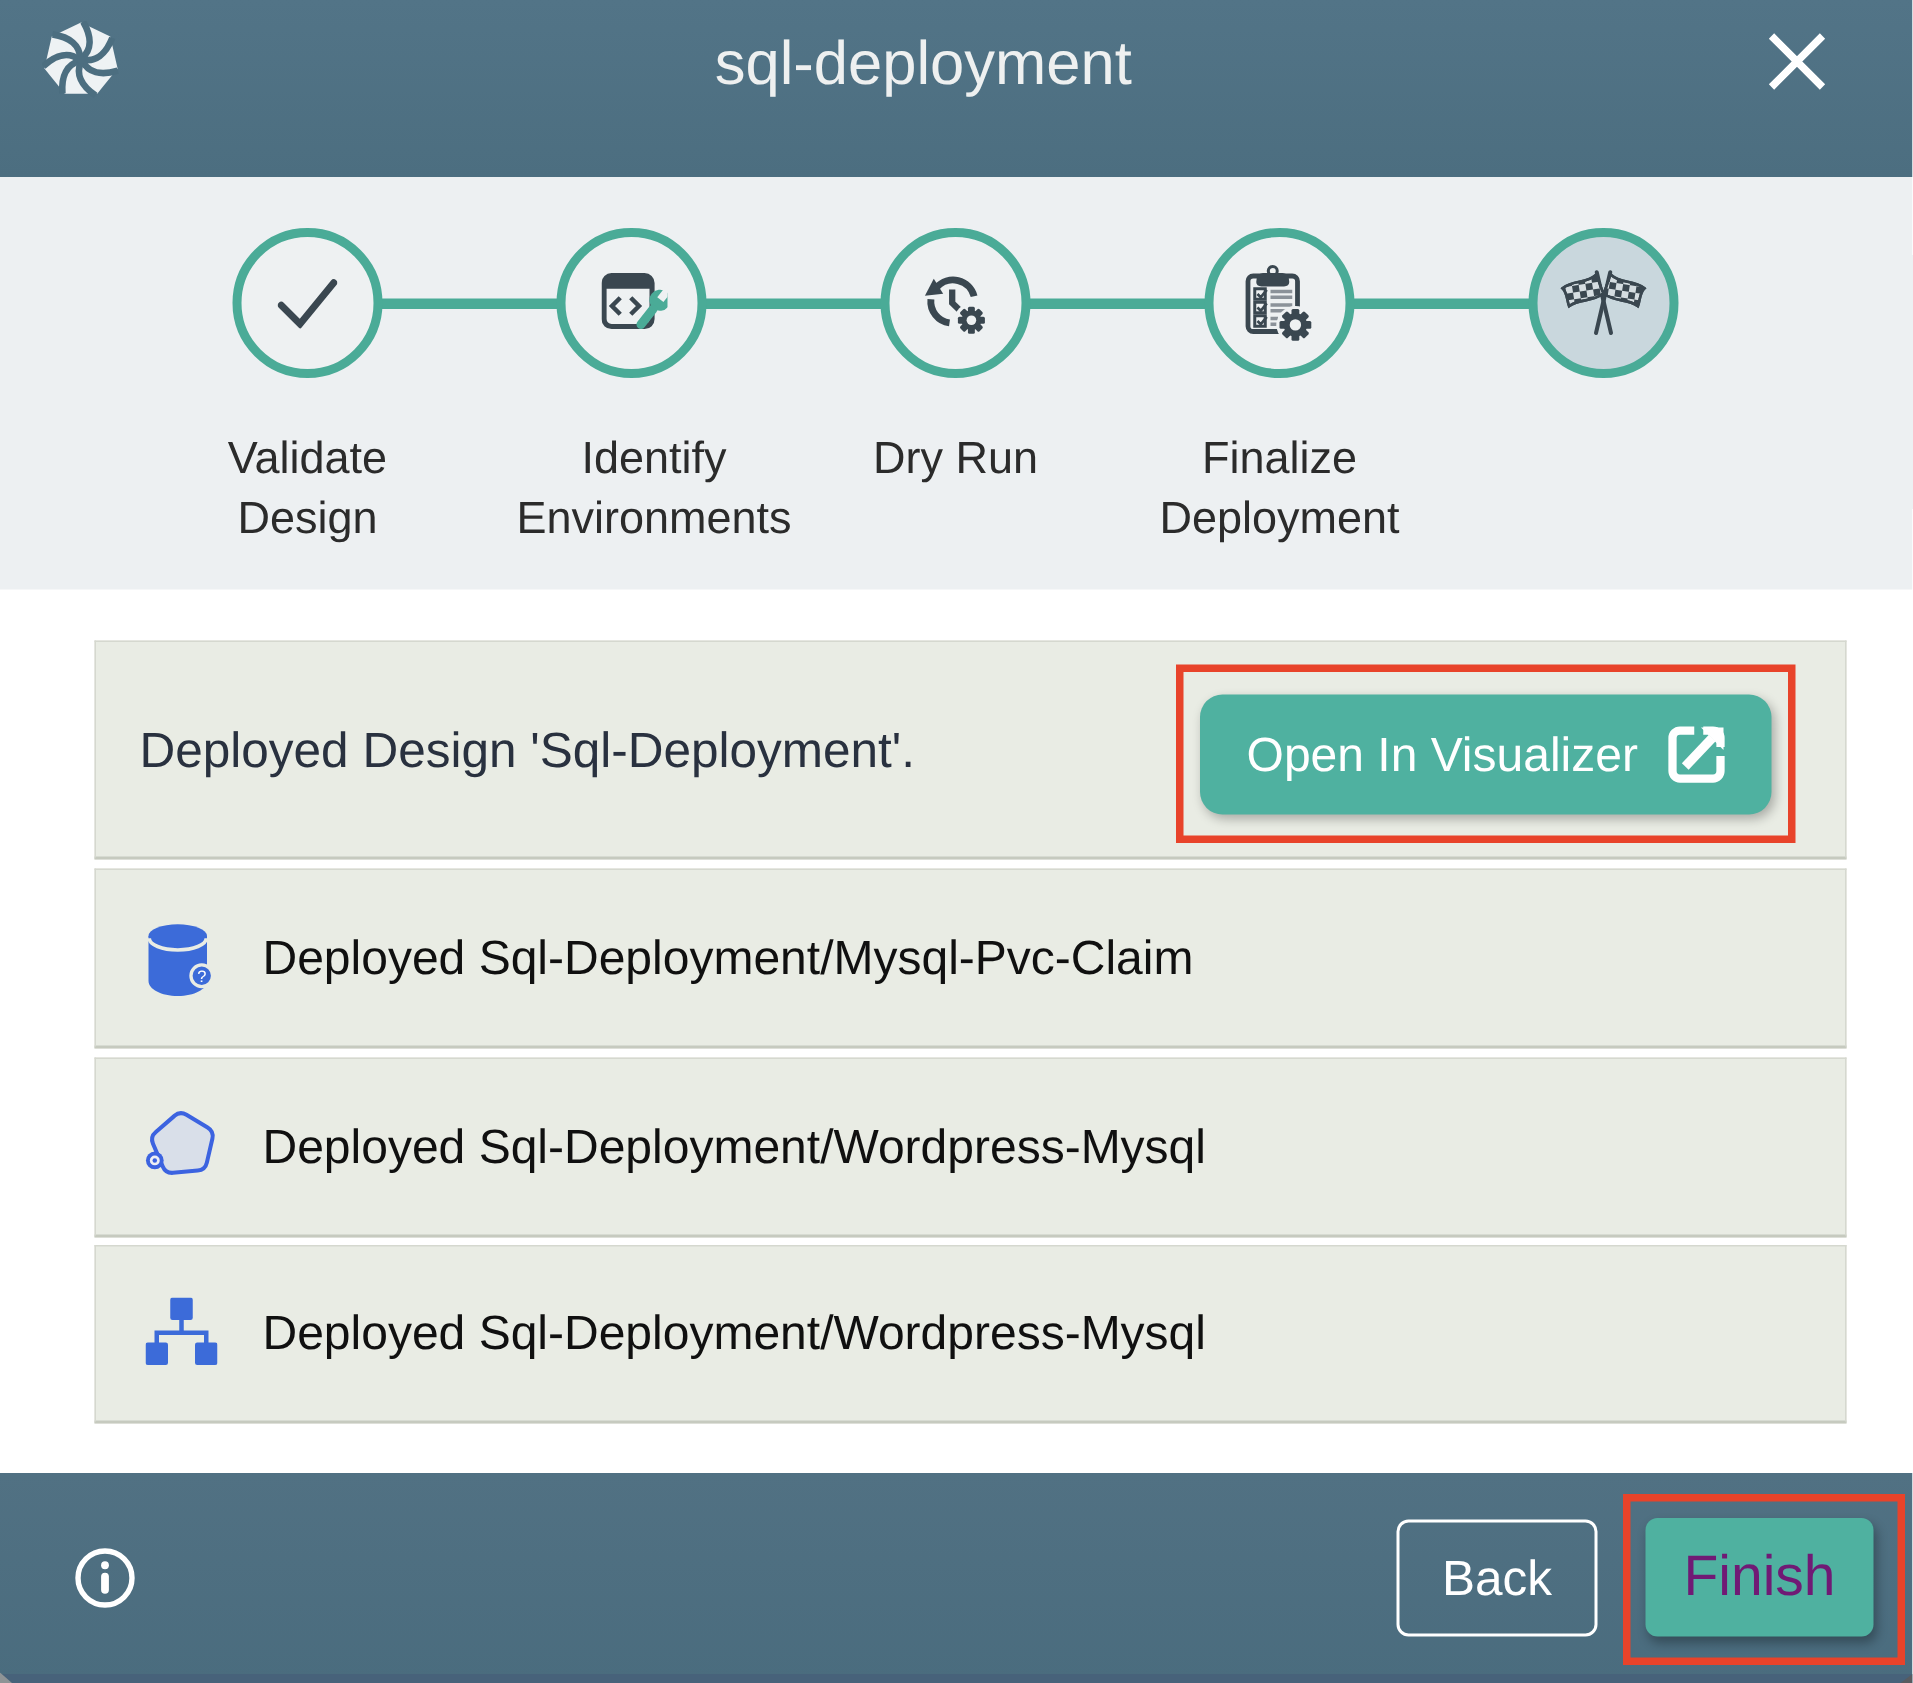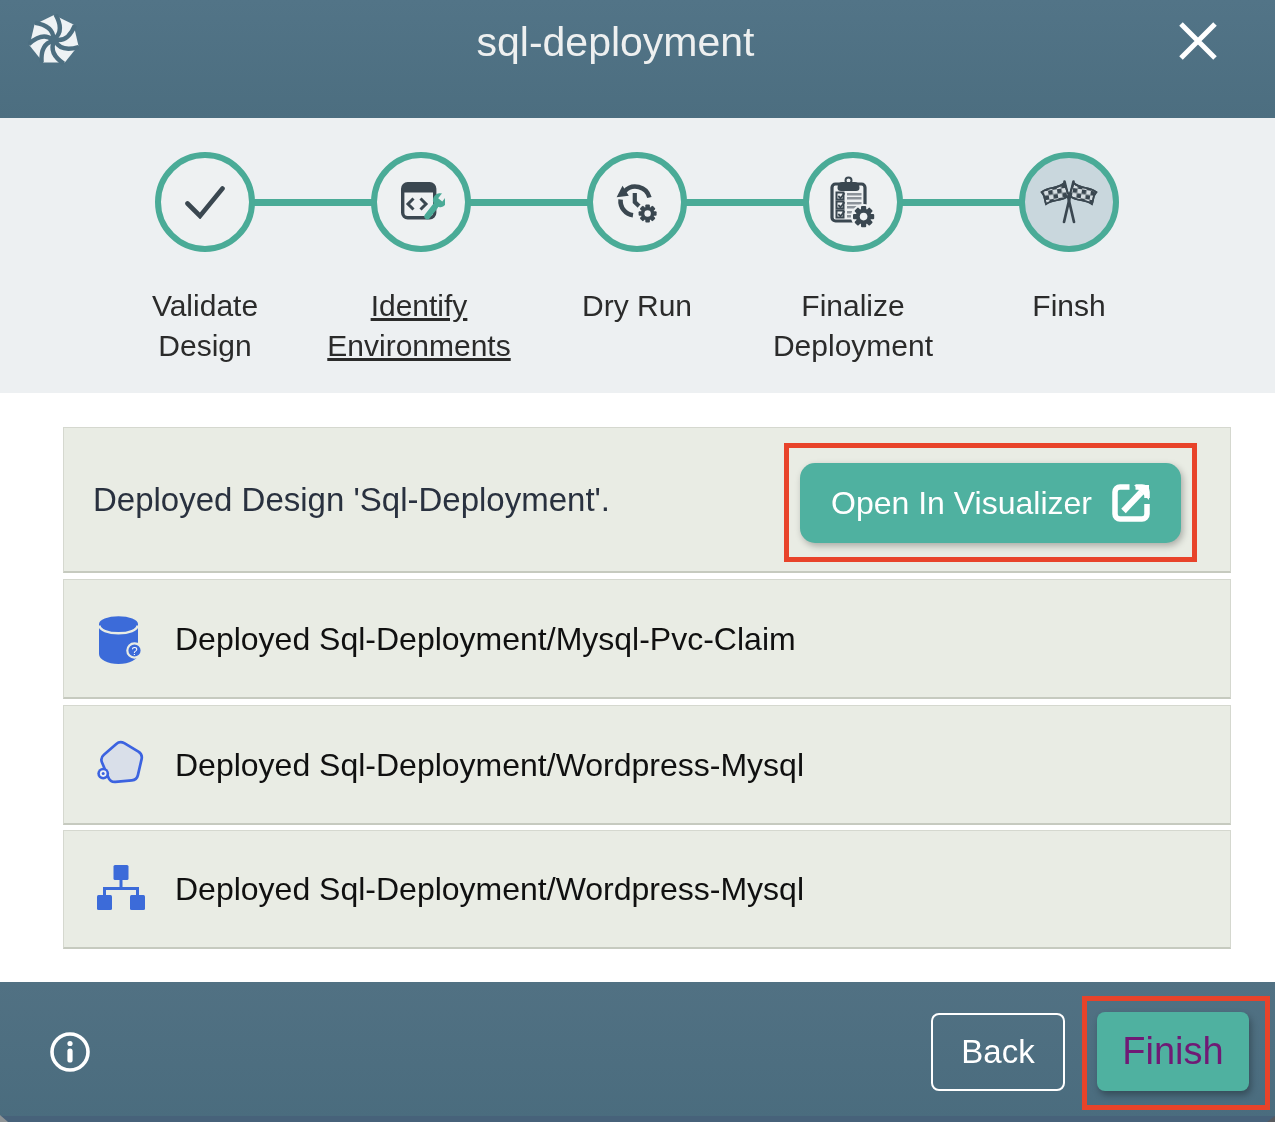--- a/index.html
+++ b/index.html
@@ -156,24 +156,23 @@
       </g>
       <g stroke="#3a4750" stroke-width="1.7">
         <path d="M26.3 4 C 18 9.5, 11.5 4.5, 2.5 9.5 C 5.5 13.5, 4 18, 5 22 C 13.5 17.5, 20 22.5, 29 17 C 27.2 12.7, 27.6 8.3, 26.3 4 Z" fill="#d5dde1" transform="rotate(-9 26.3 4)"></path>
         <path d="M35.7 4 C 44 9.5, 50.5 4.5, 59.5 9.5 C 56.5 13.5, 58 18, 57 22 C 48.5 17.5, 42 22.5, 33 17 C 34.8 12.7, 34.4 8.3, 35.7 4 Z" fill="#d5dde1" transform="rotate(9 35.7 4)"></path>
         <path d="M26.3 4 C 18 9.5, 11.5 4.5, 2.5 9.5 C 5.5 13.5, 4 18, 5 22 C 13.5 17.5, 20 22.5, 29 17 C 27.2 12.7, 27.6 8.3, 26.3 4 Z" fill="url(#chk)" transform="rotate(-9 26.3 4)"></path>
         <path d="M35.7 4 C 44 9.5, 50.5 4.5, 59.5 9.5 C 56.5 13.5, 58 18, 57 22 C 48.5 17.5, 42 22.5, 33 17 C 34.8 12.7, 34.4 8.3, 35.7 4 Z" fill="url(#chk)" transform="rotate(9 35.7 4)"></path>
       </g>
     </svg>
   </div>
   <div class="slabel" style="left:55px;">Validate<br>Design</div>
-  <div class="slabel" style="left:269px;text-decoration:underline;">Identify<br>Environments</div>
+  <div class="slabel" style="left:286px;">Identify<br>Environments</div>
   <div class="slabel" style="left:487px;">Dry Run</div>
   <div class="slabel" style="left:703px;">Finalize<br>Deployment</div>
-  <div class="slabel" style="left:919px;">Finsh</div>
 </div>
 
 <div class="row" style="top:427px; height:146px;">
   <div class="rtext" style="left:29px; color:#29313f; font-size:33px;">Deployed Design 'Sql-Deployment'.</div>
   <div class="openbtn">Open In Visualizer
     <svg width="38" height="38" viewBox="0 0 38 38">
       <rect x="3" y="3" width="32" height="32" rx="5" fill="none" stroke="#fff" stroke-width="5.5"></rect>
       <rect x="17.5" y="-1" width="6" height="10" fill="#4fb1a0"></rect>
       <rect x="29" y="14" width="10" height="6" fill="#4fb1a0"></rect>
       <polygon points="22,1 37,1 37,16" fill="#fff"></polygon>

